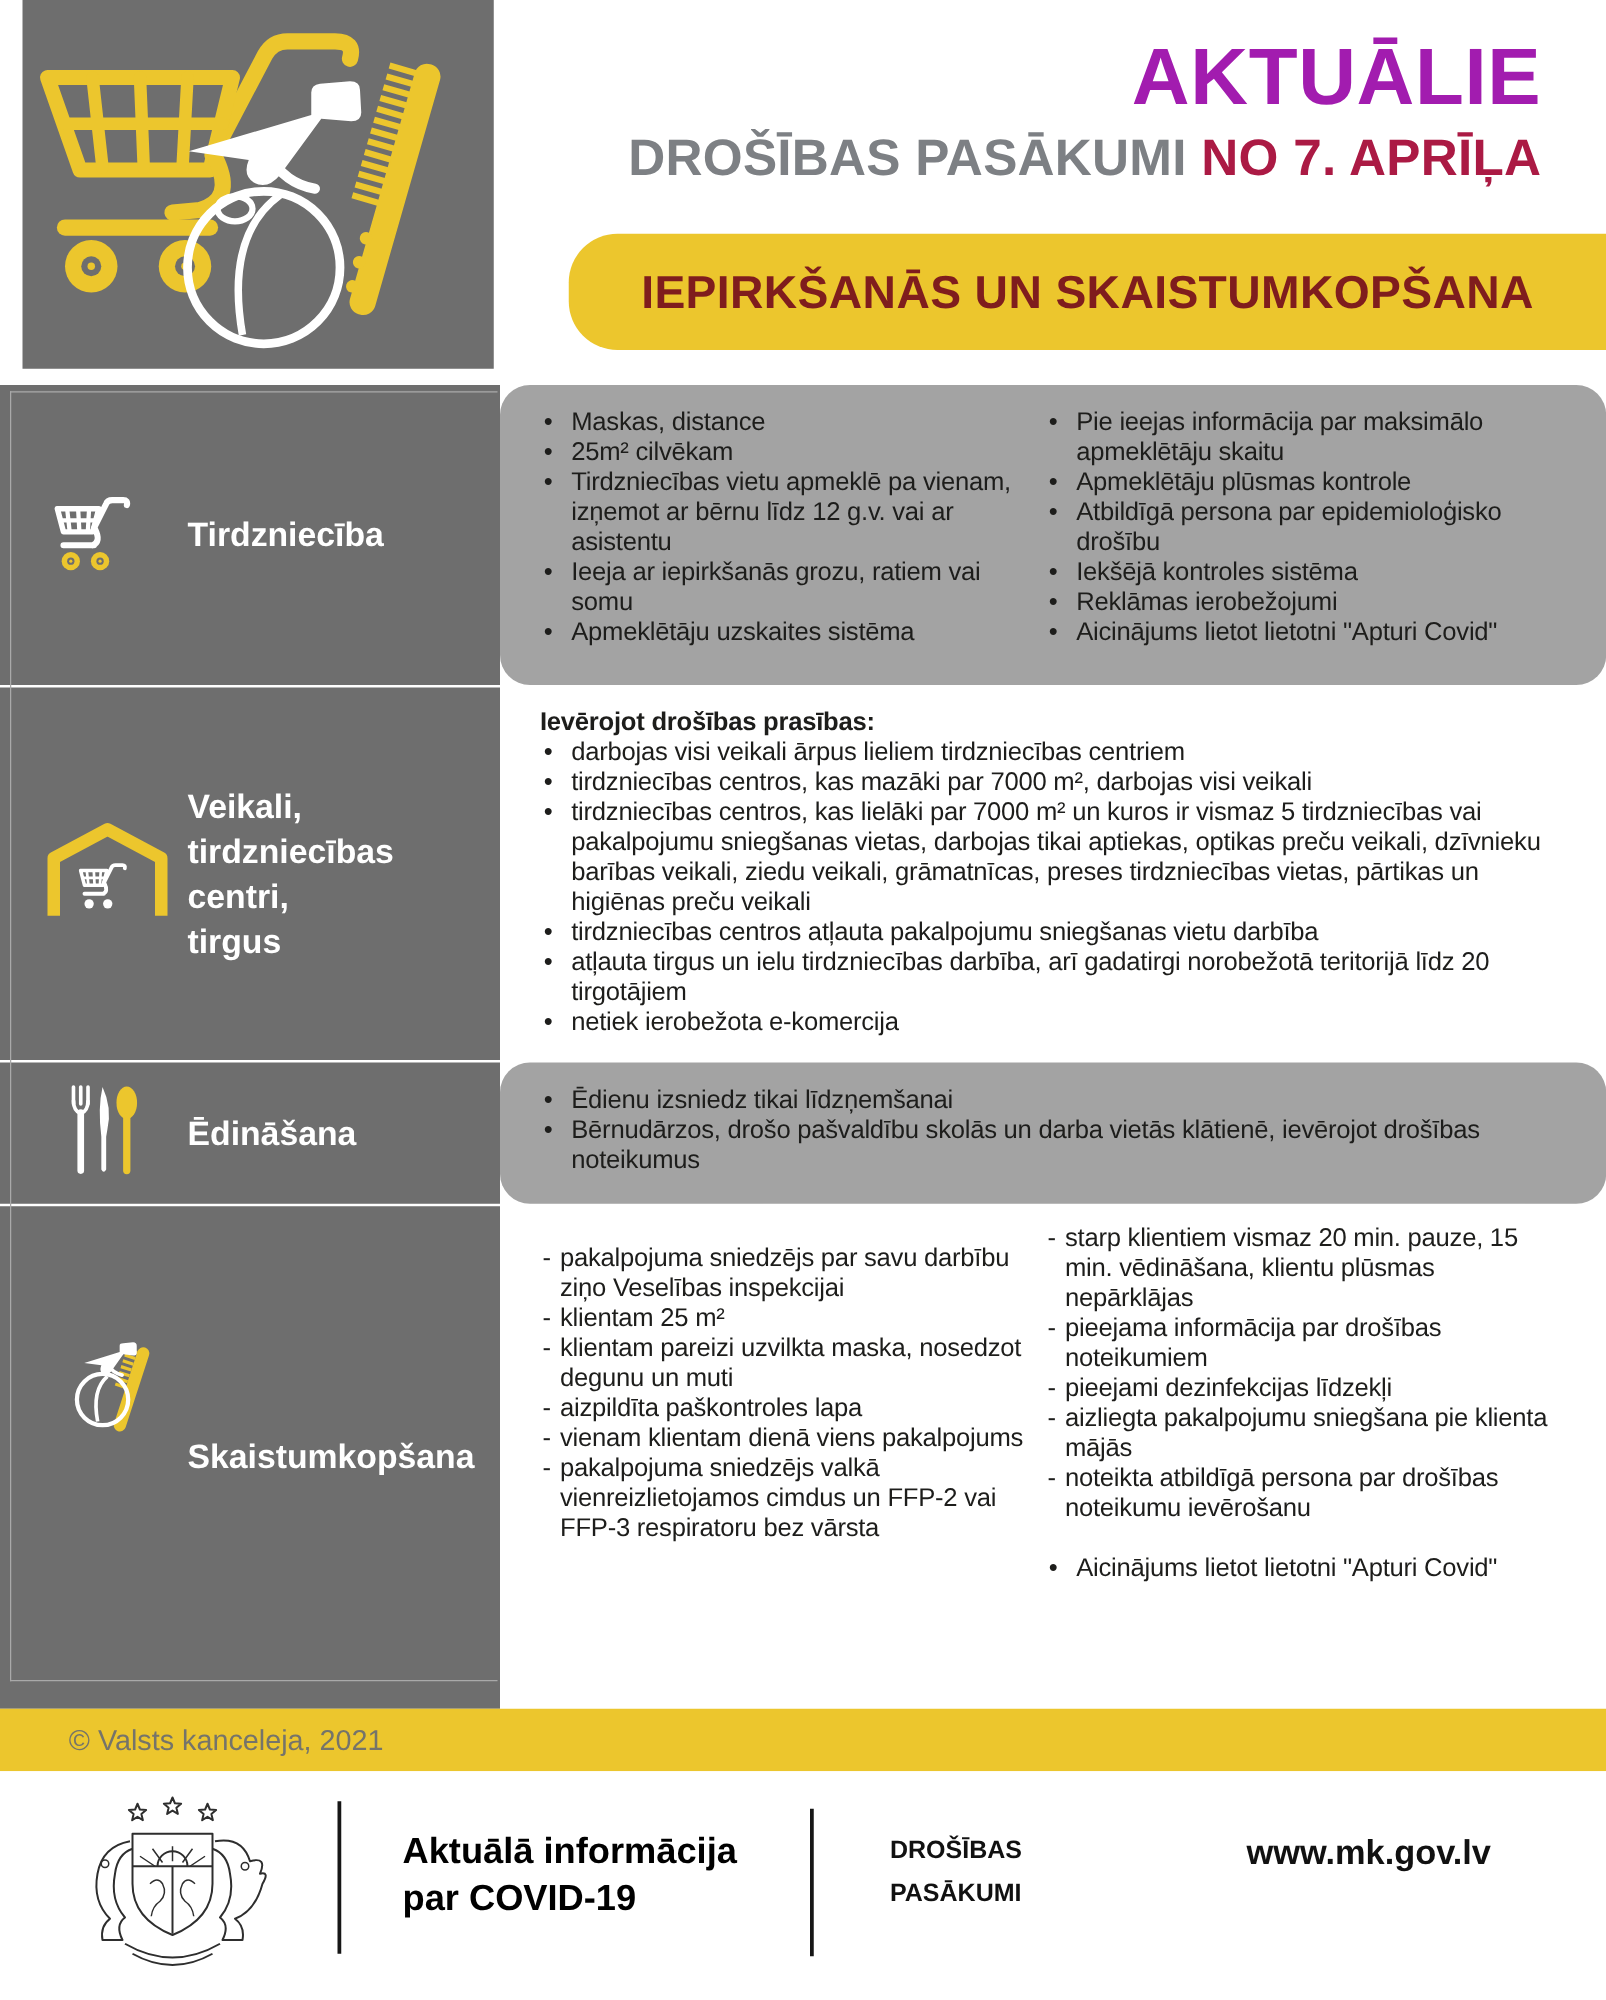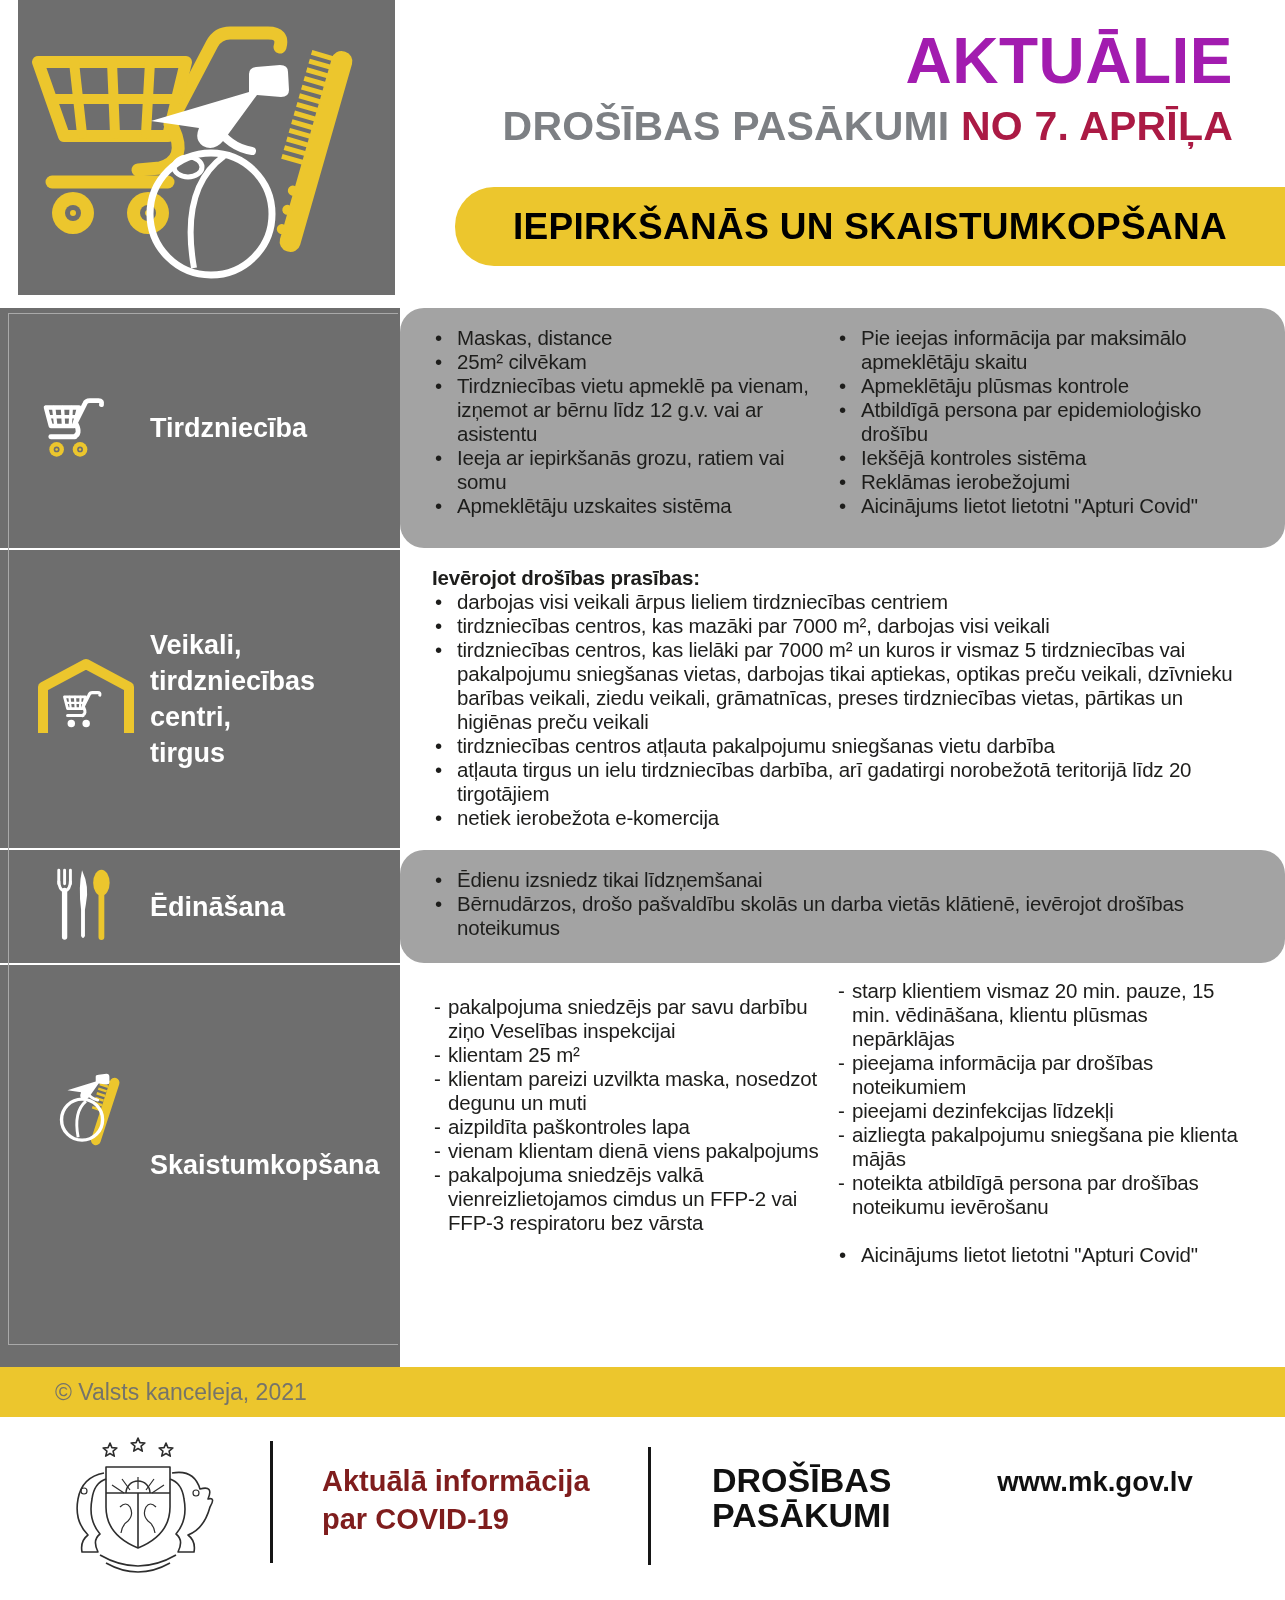--- a/index.html
+++ b/index.html
@@ -7,23 +7,23 @@
         font-family:"Liberation Sans","DejaVu Sans",sans-serif;color:#222;}
 
   
   .header{position:absolute;top:0;left:0;width:1285px;height:308px;background:#fff;}
   .header-box{position:absolute;left:18px;top:0;width:377px;height:295px;background:#6E6E6E;}
   .titles{position:absolute;top:26px;right:52px;text-align:right;line-height:1.12;}
   .kicker{font-size:64px;font-weight:700;color:#a21caf;letter-spacing:.5px;}
   .title2{font-size:41px;font-weight:700;letter-spacing:.2px;margin-top:6px;margin-left:24px;}
   .title2 .gray{color:#7D8084;}
   .title2 .red{color:#AB1A44;}
-  .banner{position:absolute;left:455px;right:0;top:187px;height:79px;background:#ECC62D;
+  .banner{position:absolute;left:455px;right:0;top:187px;height:93px;background:#ECC62D;
           border-radius:39px 0 0 39px;display:flex;align-items:center;justify-content:center;
-          color:#000000;font-weight:700;font-size:37px;letter-spacing:.3px;}
+          color:#7f1d1d;font-weight:700;font-size:37px;letter-spacing:.3px;}
 
   
   .rows{position:absolute;top:308px;left:0;width:1285px;}
   .row{display:flex;box-sizing:border-box;}
   .row + .row{border-top:2px solid #fff;}
   .row-label{position:relative;width:400px;flex:none;background:#6E6E6E;}
   .row-content{position:relative;flex:1;}
   .bg-lt{background:#a3a3a3;border-radius:24px;}
   .bg-wt{background:#fff;}
   .r1{height:240px;} .r2{height:300px;} .r3{height:115px;} .r4{height:404px;}
@@ -60,22 +60,22 @@
   .copyright-bar{position:absolute;top:1367px;left:0;width:1285px;height:50px;background:#ECC62D;}
   .copyright-text{position:absolute;left:55px;top:0;line-height:50px;font-size:23px;color:#75746A;}
 
   
   .footer{position:absolute;top:1417px;left:0;width:1285px;height:183px;background:#fff;}
   .emblem{position:absolute;left:58px;top:18px;}
   .fdiv{position:absolute;width:3px;background:#161616;}
   .fdiv1{left:270px;top:24px;height:122px;}
   .fdiv2{left:648px;top:30px;height:118px;}
   .finfo{position:absolute;left:322px;top:45px;font-size:29px;font-weight:700;line-height:38px;
-         color:#7f1d1d;white-space:pre-line;}
-  .fmeasures{position:absolute;left:712px;top:46px;font-size:34px;font-weight:700;line-height:35px;
+         color:#000000;white-space:pre-line;}
+  .fmeasures{position:absolute;left:712px;top:46px;font-size:20px;font-weight:700;line-height:35px;
          color:#111;white-space:pre-line;}
   .furls{position:absolute;left:950px;top:46px;width:290px;text-align:center;font-size:27.5px;
          font-weight:700;line-height:37px;color:#111;}
 </style>
 </head>
 <body>
 
 <div class="page">
 
   <div class="header">

